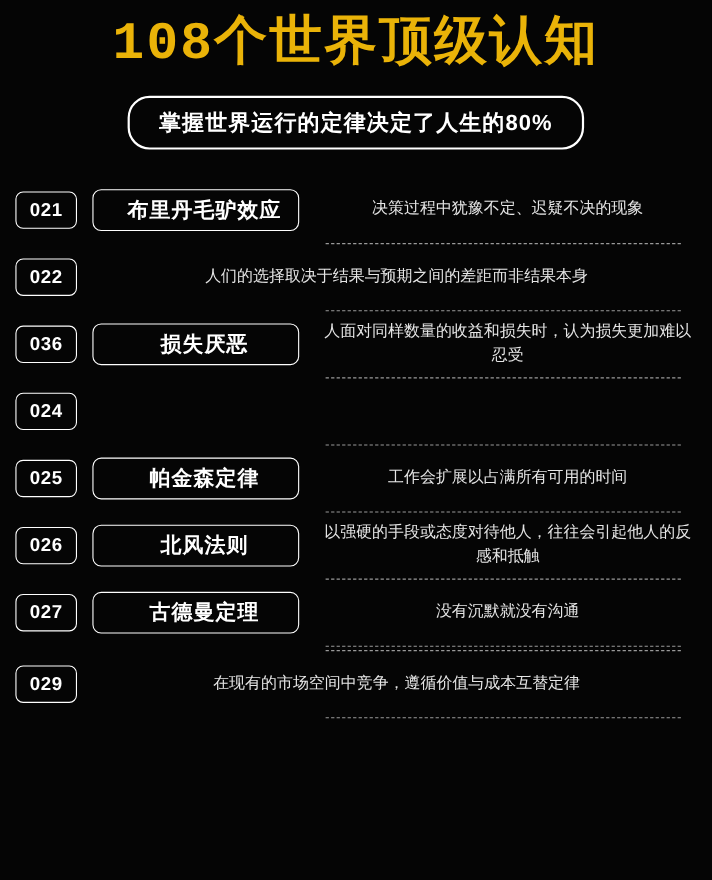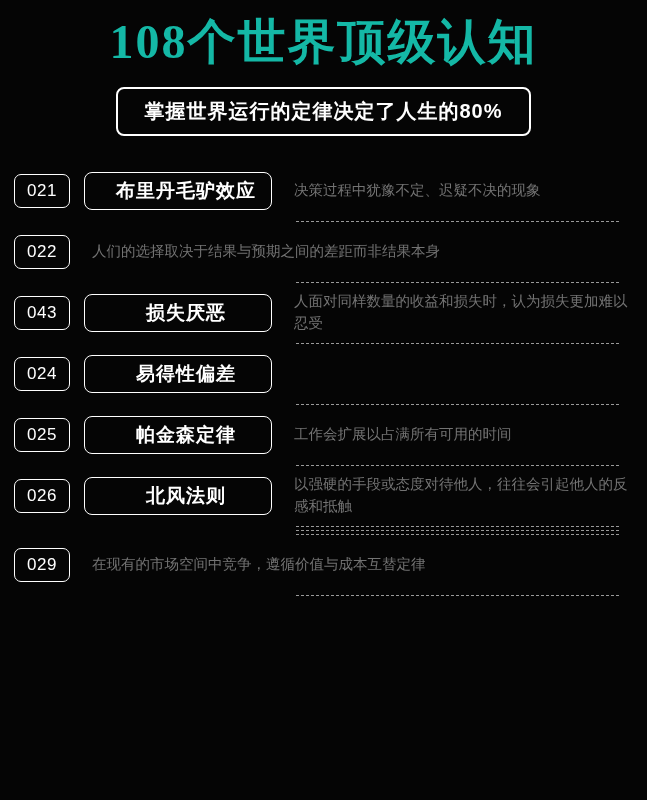--- a/index.html
+++ b/index.html
@@ -23,31 +23,31 @@
   }
   .header {
     padding-top: 14px;
     text-align: center;
   }
   .main-title {
     font-size: 48px;
     font-weight: bold;
     letter-spacing: 2px;
     line-height: 1.15;
-    color: #14b8a6;
-    font-family: Liberation Serif, serif;
+    color: #eab308;
+    font-family: Liberation Mono, monospace;
   }
   .subtitle-wrap {
     display: flex;
     justify-content: center;
     margin-top: 18px;
   }
   .subtitle {
     border: 2px solid #ffffff;
-    border-radius: 8px;
+    border-radius: 20px;
     padding: 9px 26px;
     font-size: 20px;
     font-weight: bold;
     letter-spacing: 1px;
     color: #ffffff;
   }
   .list {
     margin-top: 28px;
     padding: 0 14px;
   }
@@ -60,21 +60,21 @@
   .row .num {
     flex: 0 0 auto;
     width: 56px;
     height: 34px;
     border: 1.5px solid #ffffff;
     border-radius: 7px;
     display: flex;
     align-items: center;
     justify-content: center;
     font-size: 17px;
-    font-weight: normal;
+    font-weight: bold;
     letter-spacing: 0.5px;
     box-sizing: border-box;
   }
   .row .title {
     flex: 0 0 auto;
     width: 188px;
     height: 38px;
     margin-left: 14px;
     border: 1.5px solid #ffffff;
     border-radius: 8px;
@@ -85,22 +85,23 @@
     font-weight: bold;
     letter-spacing: 1px;
     box-sizing: border-box;
     padding-left: 16px;
   }
   .row .desc {
     flex: 1 1 auto;
     margin-left: 22px;
     font-size: 14.5px;
     line-height: 1.5;
-    color: #737373;
+    color: #e5e5e5;
     padding-right: 4px;
+    text-align: center;
   }
   .divider {
     height: 0;
     border-top: 1.5px dashed #9a9a9a;
     margin: 3px 14px 3px 14px;
   }
   .divider.right-only {
     margin-left: 282px;
   }
 </style>
@@ -125,46 +126,50 @@
     </div>
     <div class="divider right-only"></div>
 
     <div class="row">
       <div class="num">022</div>
       <div class="desc">人们的选择取决于结果与预期之间的差距而非结果本身</div>
     </div>
     <div class="divider right-only"></div>
 
     <div class="row">
-      <div class="num">043</div>
+      <div class="num">036</div>
       <div class="title">损失厌恶</div>
       <div class="desc">人面对同样数量的收益和损失时，认为损失更加难以忍受</div>
     </div>
     <div class="divider right-only"></div>
 
     <div class="row">
       <div class="num">024</div>
-      <div class="title">易得性偏差</div>
     </div>
     <div class="divider right-only"></div>
 
     <div class="row">
       <div class="num">025</div>
       <div class="title">帕金森定律</div>
       <div class="desc">工作会扩展以占满所有可用的时间</div>
     </div>
     <div class="divider right-only"></div>
 
     <div class="row">
       <div class="num">026</div>
       <div class="title">北风法则</div>
       <div class="desc">以强硬的手段或态度对待他人，往往会引起他人的反感和抵触</div>
     </div>
     <div class="divider right-only"></div>
 
+    <div class="row">
+      <div class="num">027</div>
+      <div class="title">古德曼定理</div>
+      <div class="desc">没有沉默就没有沟通</div>
+    </div>
     <div class="divider right-only"></div>
 
     <div class="divider right-only"></div>
 
     <div class="row">
       <div class="num">029</div>
       <div class="desc">在现有的市场空间中竞争，遵循价值与成本互替定律</div>
     </div>
     <div class="divider right-only"></div>
 

